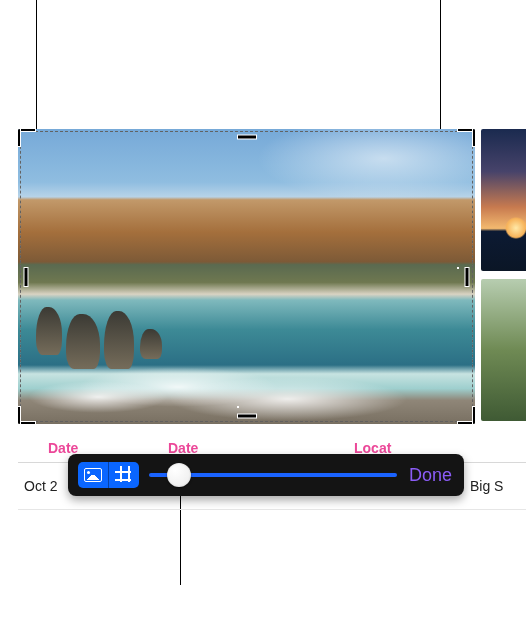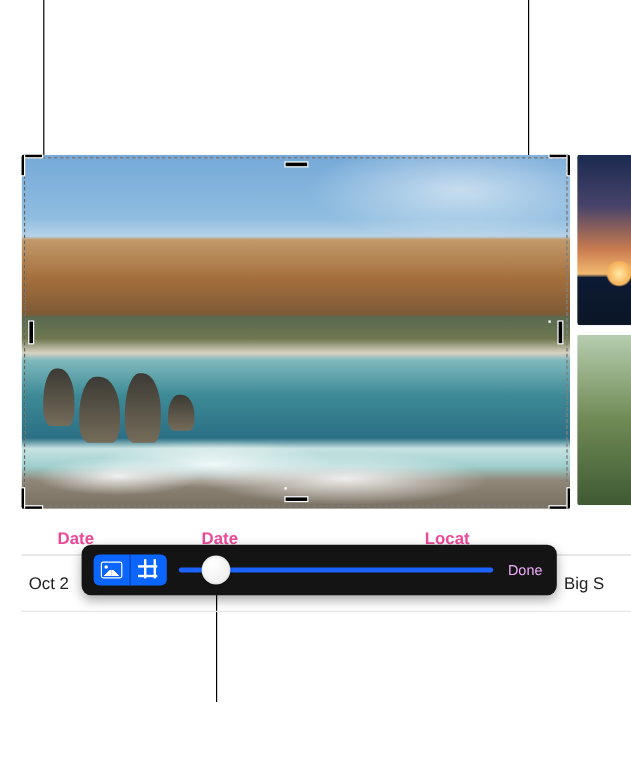--- a/index.html
+++ b/index.html
@@ -241,22 +241,22 @@
   .thumb {
     position: absolute;
     width: 24px; height: 24px;
     border-radius: 50%;
     background: radial-gradient(circle at 35% 30%, #fff, #eaeaea);
     box-shadow: 0 1px 2px rgba(0,0,0,0.6), inset 0 0 2px rgba(0,0,0,0.2);
     top: 1px;
   }
   .done-btn {
     all: unset;
-    color: #f0abfc;
-    font-size: 12px;
+    color: #8b5cf6;
+    font-size: 18px;
     font-weight: 500;
     cursor: pointer;
     padding: 0 2px;
   }
 </style>
 </head>
 <body>
 
 <div class="canvas">
 

